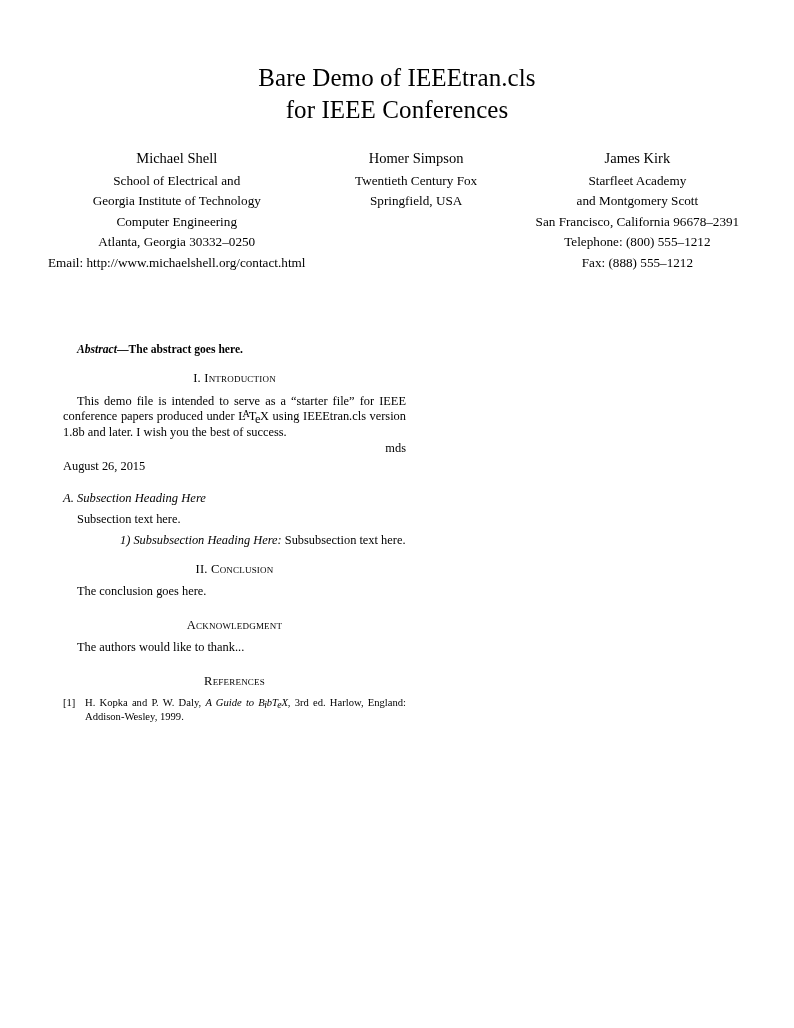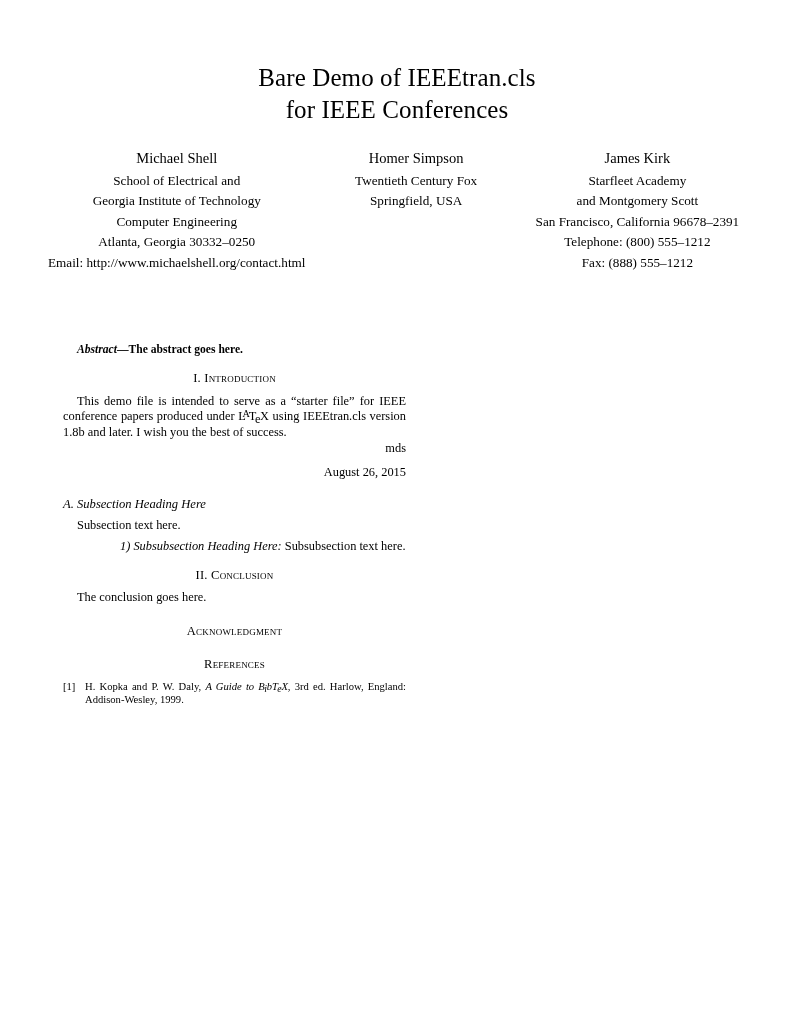--- a/index.html
+++ b/index.html
@@ -93,22 +93,21 @@
   p.para {
     margin: 0 0 0 0;
     text-indent: 14px;
   }
 
   .signature {
     text-align: right;
     margin-top: 1px;
   }
   .date {
-    text-align: right;
-    margin-top: 9px;
+    margin-top: 3px;
   }
 
   .subsec-head {
     font-style: italic;
     margin: 16px 0 6px 0;
     text-indent: 0;
     font-size: 12.6px;
   }
   .subsubsec {
     text-indent: 14px;
@@ -211,20 +210,21 @@
 
     <div class="subsec-head">A.  Subsection Heading Here</div>
     <p class="para">Subsection text here.</p>
 
     <p class="subsubsec"><span class="ss-label">1)  Subsubsection Heading Here:</span> <span>Subsubsection text here.</span></p>
 
     <div class="sec-head">II. Conclusion</div>
     <p class="para">The conclusion goes here.</p>
 
     <div class="sec-head ack">Acknowledgment</div>
+    <p class="para">The authors would like to thank...</p>
 
     <div class="sec-head refs">References</div>
 
     <div class="ref-item">
       <div class="ref-num">[1]</div>
       <div class="ref-text"><span>H. Kopka and P. W. Daly, </span><i>A Guide to </i><i class="latex bibtex">B<span class="e">i</span>bT<span class="e">e</span>X</i><span>, 3rd ed.   Harlow, England: Addison-Wesley, 1999.</span></div>
     </div>
 
   </div>
 

